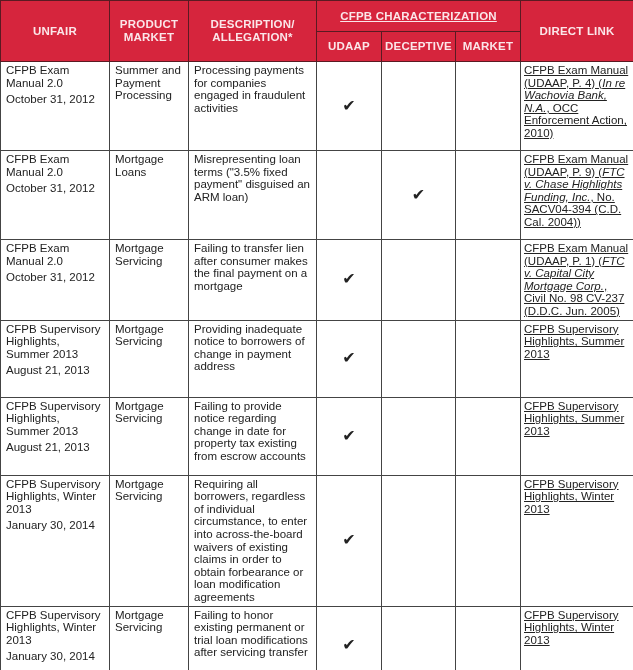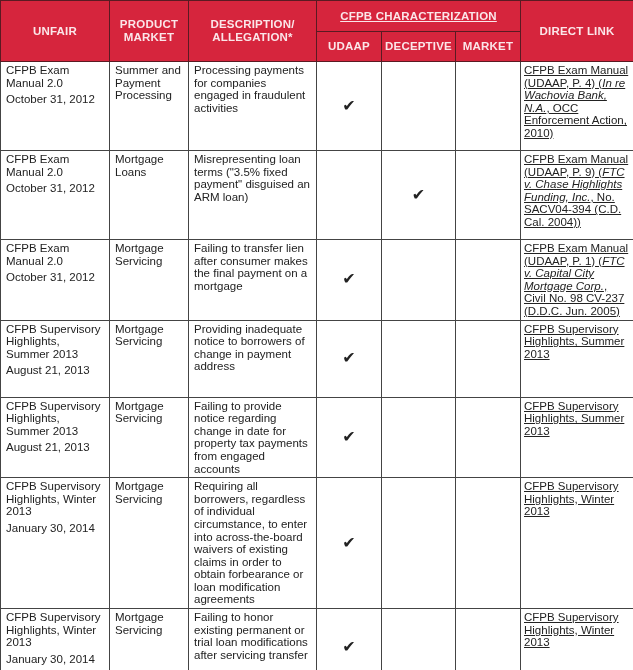--- a/index.html
+++ b/index.html
@@ -114,21 +114,21 @@
     <td class="link">
       <a class="doc-link" href="#"><span>CFPB Supervisory Highlights, Summer 2013</span><i></i><span></span></a>
     </td>
   </tr>
       <tr class="r5">
     <td>
       <span class="src-title">CFPB Supervisory Highlights, Summer 2013</span>
       <span class="src-date">August 21, 2013</span>
     </td>
     <td>Mortgage Servicing</td>
-    <td>Failing to provide notice regarding change in date for property tax payments from engaged accounts</td>
+    <td>Failing to provide notice regarding change in date for property tax existing from escrow accounts</td>
     <td class="chk">✔</td>
     <td class="chk"></td>
     <td class="chk"></td>
     <td class="link">
       <a class="doc-link" href="#"><span>CFPB Supervisory Highlights, Summer 2013</span><i></i><span></span></a>
     </td>
   </tr>
       <tr class="r6">
     <td>
       <span class="src-title">CFPB Supervisory Highlights, Winter 2013</span>

